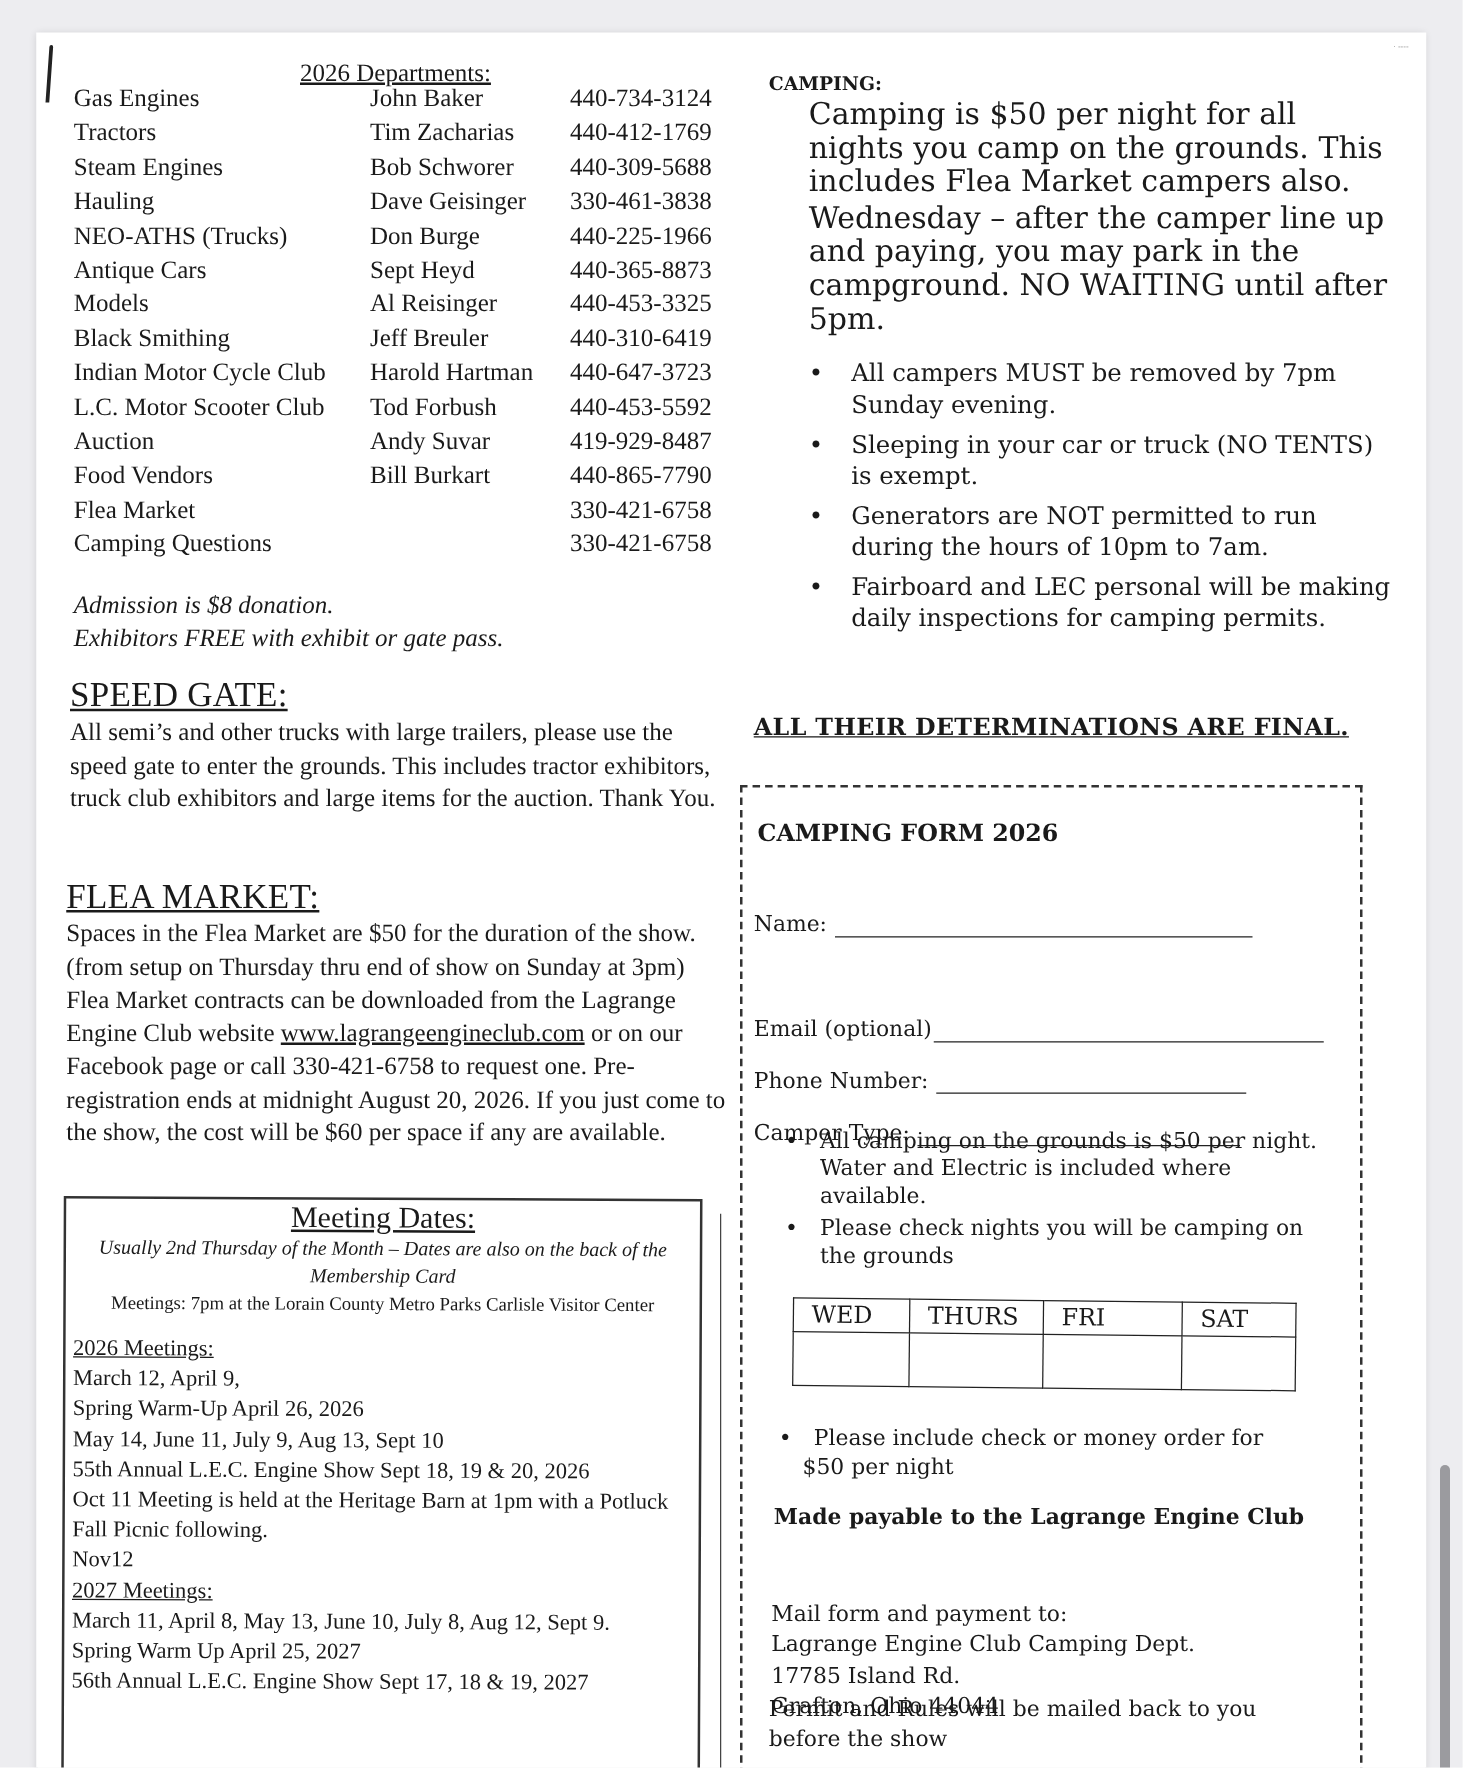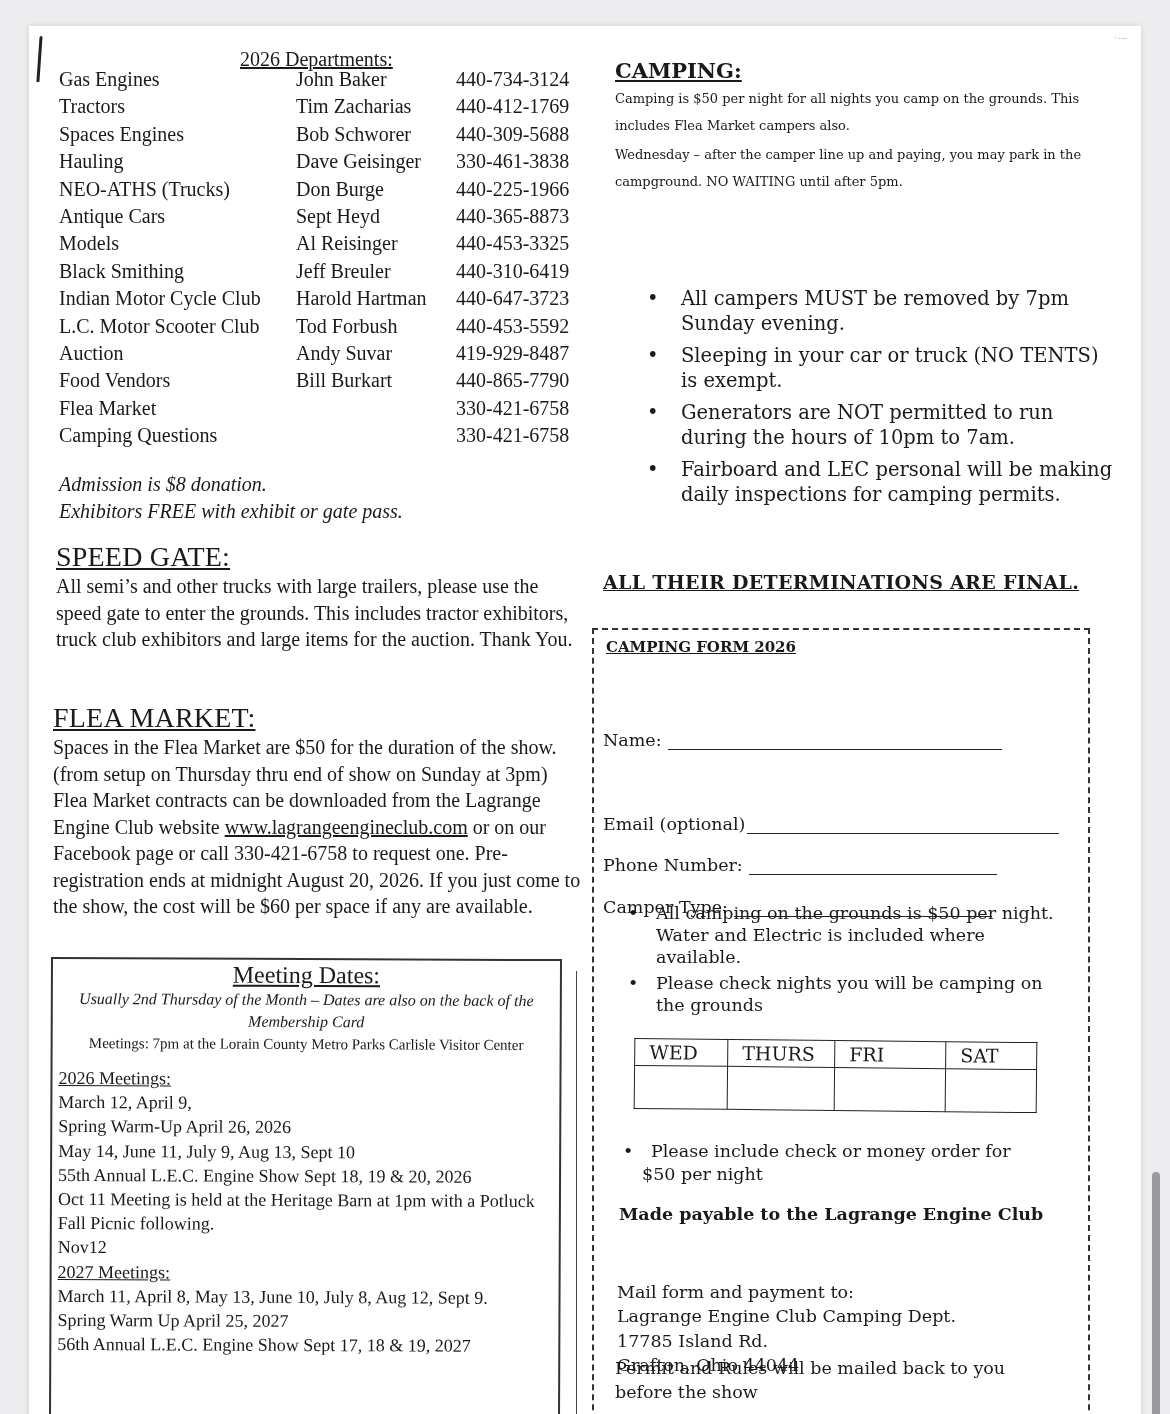--- a/index.html
+++ b/index.html
@@ -72,40 +72,40 @@
 
     
     .col-divider {
       position: absolute; left: 547px; top: 945px; width: 0; height: 460px;
       border-left: 1.5px solid #444;
     }
 
     
     .camping { position: absolute; left: 586px; top: 32px; width: 500px;
       font-family: "DejaVu Serif", serif; }
-    .camping .c-head { font-size: 21px; font-weight: bold; text-decoration: underline; }
-    .camping .c-body { font-size: 13px; line-height: 27px; margin-top: 2px; }
+    .camping .c-head { font-size: 15px; font-weight: bold; }
+    .camping .c-body { font-size: 24px; line-height: 27px; margin-top: 2px; margin-left: 32px; }
     .rules { position: absolute; left: 618px; top: 260px; width: 470px;
       font-family: "DejaVu Serif", serif; font-size: 19.5px; line-height: 25px; }
     .rules .rule { position: relative; padding-left: 34px; margin-bottom: 7px; }
     .rules .bullet { position: absolute; left: 0; top: 0; }
     .final {
       position: absolute; left: 574px; top: 545px;
       font-family: "DejaVu Serif", serif; font-weight: bold; font-size: 19px;
       text-decoration: underline; letter-spacing: 0.3px;
     }
 
     
     .form-box {
       position: absolute; left: 563px; top: 602px;
       width: 494px; height: 820px;
       border: 2px dashed #333; border-bottom: none;
       font-family: "DejaVu Serif", serif;
     }
-    .form-title { position: absolute; left: 12px; top: 8px; font-size: 15px; font-weight: bold; text-decoration: underline; }
+    .form-title { position: absolute; left: 12px; top: 26px; font-size: 19px; font-weight: bold; }
     .form-sub { position: absolute; left: 11px; top: 37px; font-size: 16.5px; font-style: italic; }
     .field { position: absolute; left: 9px; font-size: 17.5px; display: flex; align-items: flex-end; white-space: nowrap; margin-top: 20px; }
     .field .f-line { border-bottom: 1.5px solid #222; height: 18px; margin-left: 6px; }
     .form-bullets { position: absolute; left: 34px; top: 272px; width: 440px; font-size: 17.5px; line-height: 22px; }
     .form-bullets .fb { position: relative; padding-left: 28px; margin-bottom: 4px; }
     .form-bullets .bullet { position: absolute; left: 0; }
     .nights-table {
       position: absolute; left: 40px; top: 410px;
       border-collapse: collapse; font-size: 19px;
       transform: rotate(0.6deg);
@@ -150,21 +150,21 @@
         <span class="d-name">Gas Engines</span>
         <span class="d-contact">John Baker</span>
         <span class="d-phone">440-734-3124</span>
       </div>
       <div class="dept-row">
         <span class="d-name">Tractors</span>
         <span class="d-contact">Tim Zacharias</span>
         <span class="d-phone">440-412-1769</span>
       </div>
       <div class="dept-row">
-        <span class="d-name">Spaces Engines</span>
+        <span class="d-name">Steam Engines</span>
         <span class="d-contact">Bob Schworer</span>
         <span class="d-phone">440-309-5688</span>
       </div>
       <div class="dept-row">
         <span class="d-name">Hauling</span>
         <span class="d-contact">Dave Geisinger</span>
         <span class="d-phone">330-461-3838</span>
       </div>
       <div class="dept-row">
         <span class="d-name">NEO-ATHS (Trucks)</span>

